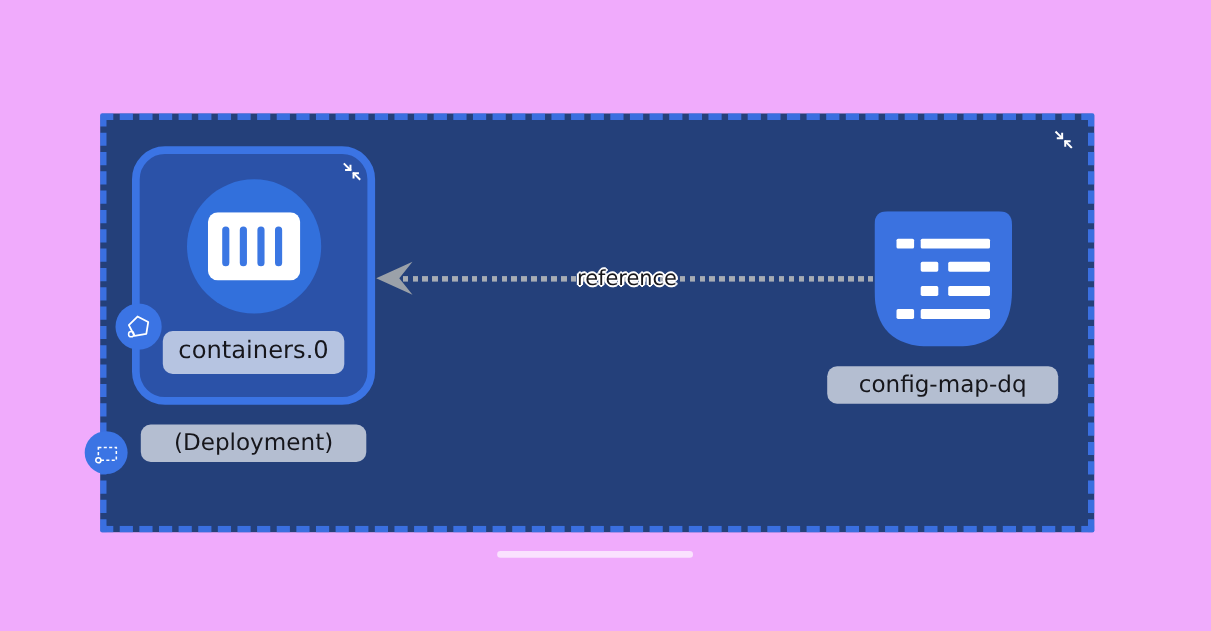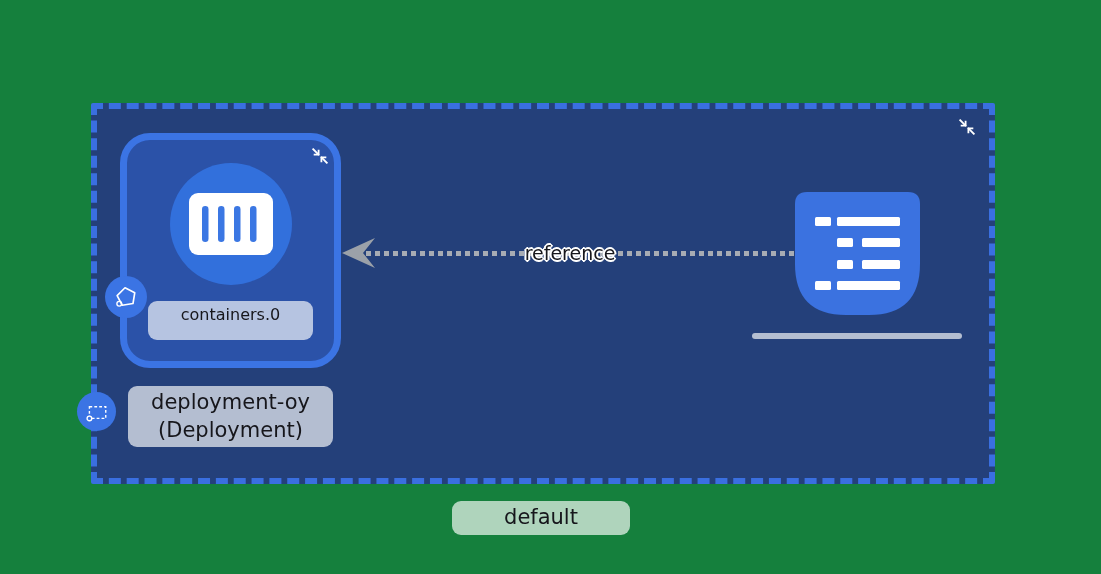--- a/index.html
+++ b/index.html
@@ -1,20 +1,20 @@
 <!DOCTYPE html>
 <html><head>
 <meta charset="utf-8">
 <style>
   html, body { margin: 0; padding: 0; background: #131313; }
   #canvas {
     position: relative;
     width: 1101px; height: 574px;
     overflow: hidden;
-    background: #15803d;
+    background: #f0abfc;
     font-family: "DejaVu Sans", "Liberation Sans", sans-serif;
   }
 
   
   .ns-box {
     position: absolute;
     left: 91px; top: 103px;
     width: 904px; height: 381px;
     box-sizing: border-box;
     background: #24407a;
@@ -62,21 +62,21 @@
     background: rgba(255,255,255,0.66);
     color: #16161b;
     border-radius: 9px;
     text-align: center;
     font-size: 21px;
     line-height: 1.32;
     padding: 3px 8px;
     z-index: 5;
     white-space: nowrap;
   }
-  .tag-containers { left: 148px; top: 301px; width: 165px; height: 39px; font-size: 16px; }
+  .tag-containers { left: 148px; top: 301px; width: 165px; height: 39px; font-size: 22px; }
   .tag-deployment { left: 128px; top: 386px; width: 205px; }
   .tag-configmap  { left: 752px; top: 333px; width: 210px; }
   .tag-namespace  { left: 452px; top: 501px; width: 178px; }
 
   
   .badge {
     position: absolute;
     border-radius: 50%;
     background: #3b74e4;
     display: flex; align-items: center; justify-content: center;
@@ -190,24 +190,23 @@
       <rect x="20" y="89" width="16" height="9" rx="1.5"></rect>
       <rect x="42" y="89" width="63" height="9" rx="1.5"></rect>
     </g>
   </svg>
 
   <div class="tag tag-containers">
     <span>containers.0</span>
   </div>
 
   <div class="tag tag-deployment">
-    <span style="display:block">deployment-oy</span>
     <span style="display:block">(Deployment)</span>
   </div>
 
   <div class="tag tag-configmap">
+    <span style="display:block">config-map-dq</span>
   </div>
 
   <div class="tag tag-namespace">
-    <span style="display:block">default</span>
   </div>
 
 </div>
 
 </body></html>

